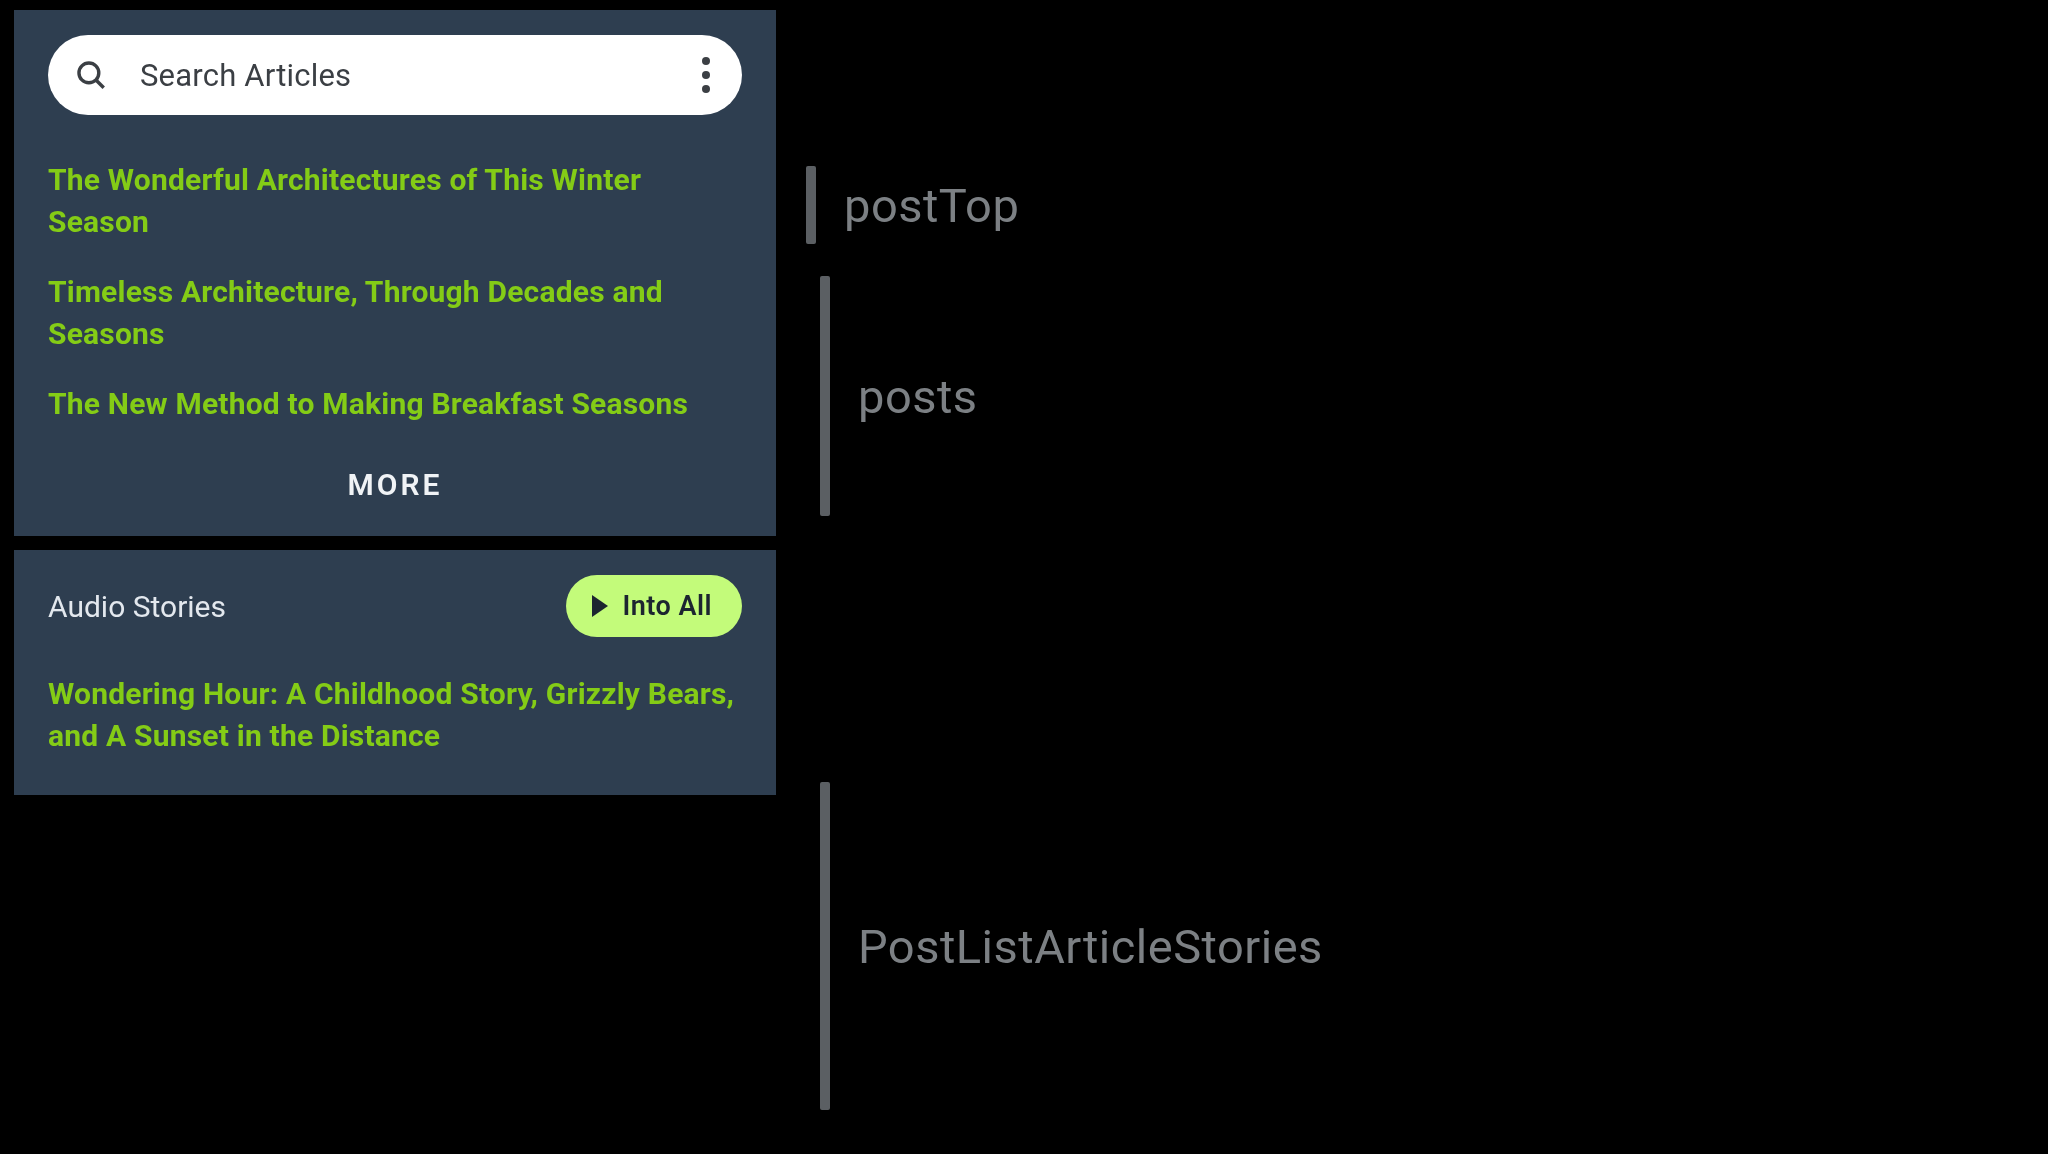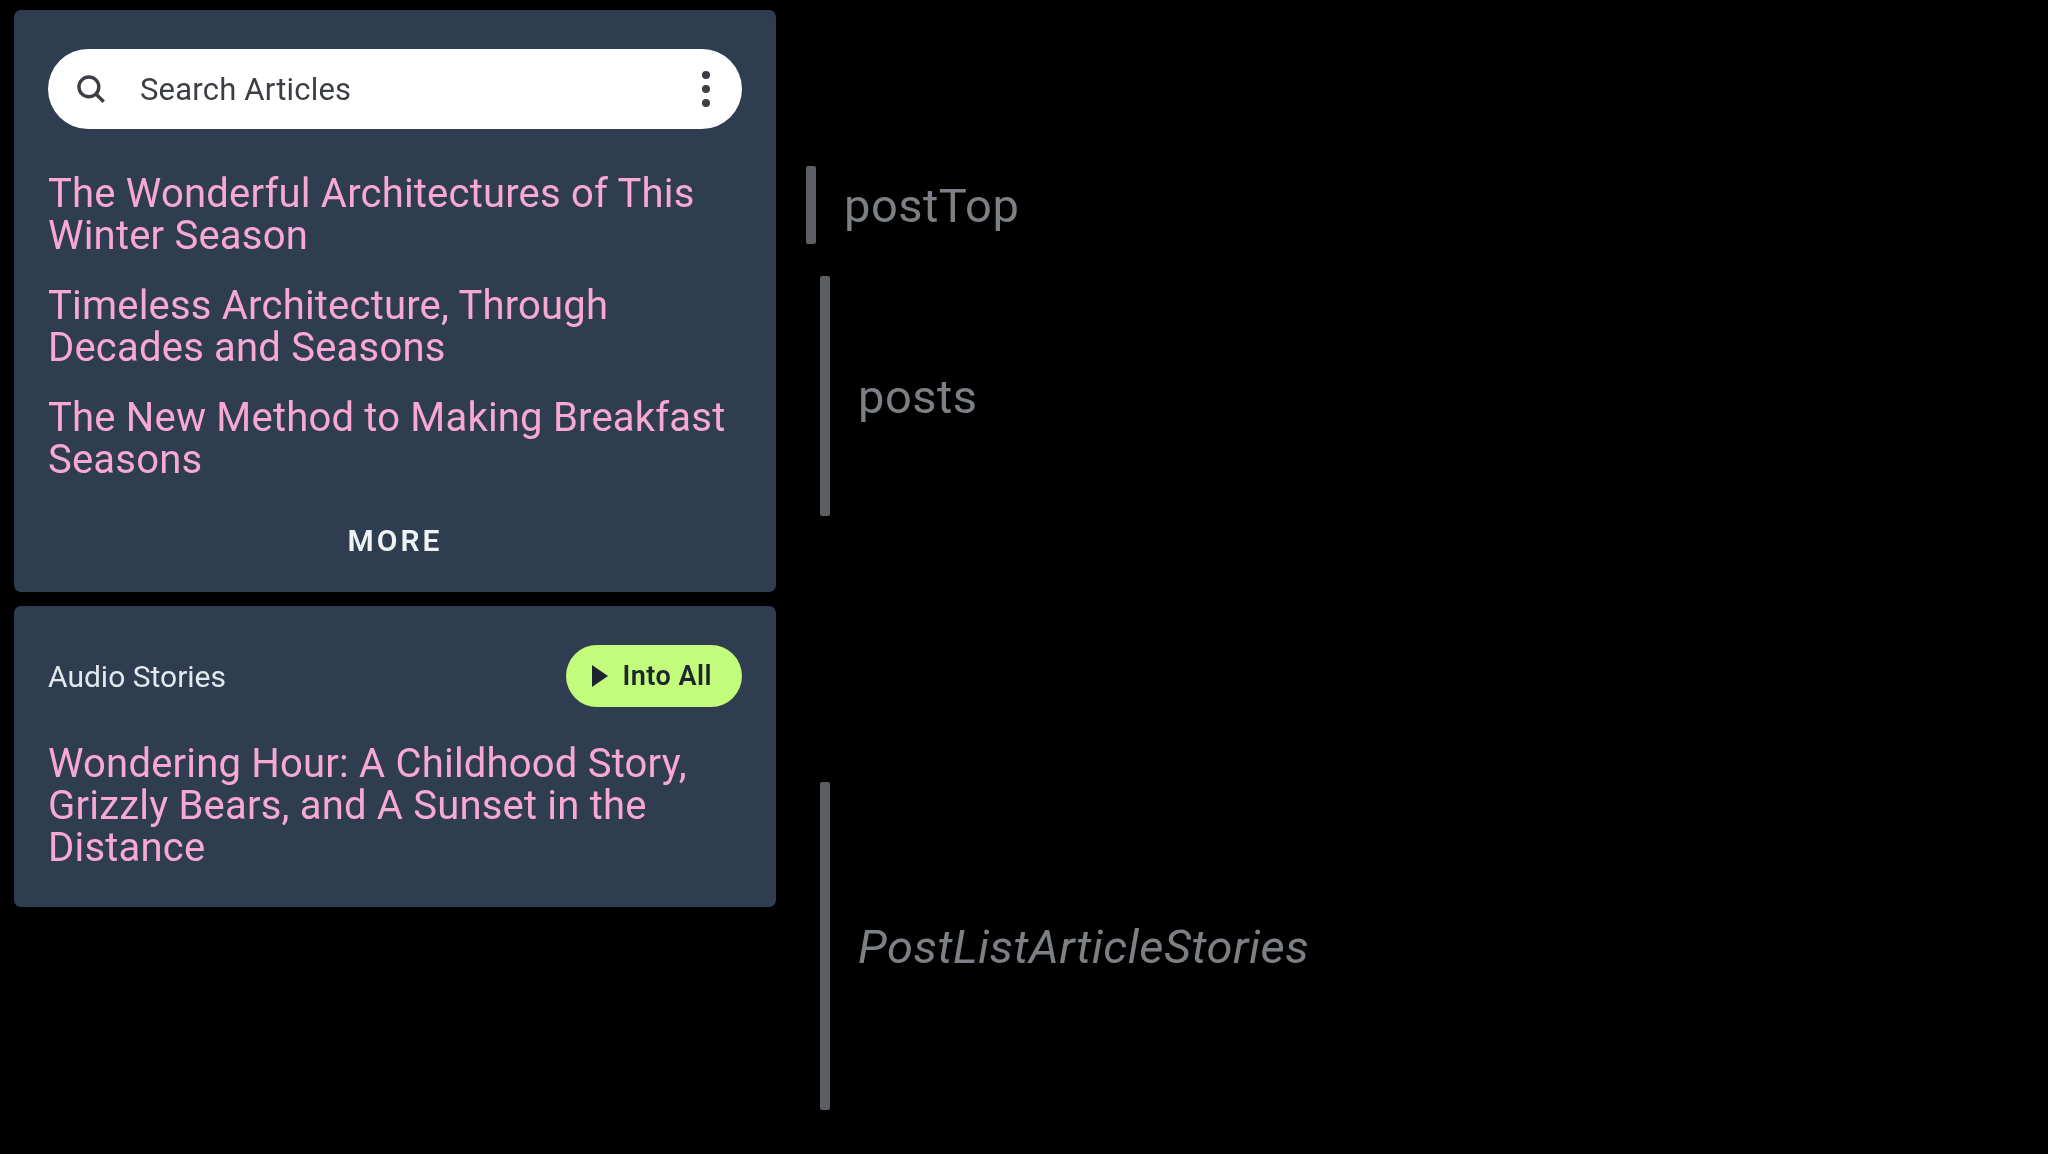--- a/index.html
+++ b/index.html
@@ -13,22 +13,22 @@
   }
   .phone-col {
     width: 790px;
     padding: 10px 14px 0 14px;
     display: flex;
     flex-direction: column;
     gap: 14px;
   }
   .card {
     background: #2e3e50;
-    border-radius: 7px;
-    padding: 39px 34px 24px 34px;
+    border-radius: 0;
+    padding: 25px 34px 24px 34px;
     color: #e9edf1;
   }
   .search-pill {
     background: #fff;
     border-radius: 60px;
     height: 80px;
     display: flex;
     align-items: center;
     padding: 0 32px 0 26px;
     margin-bottom: 30px;
@@ -48,25 +48,26 @@
     display: flex;
     flex-direction: column;
     gap: 6px;
     align-items: center;
   }
   .search-pill .kebab span {
     width: 8px; height: 8px; border-radius: 50%;
     background: #3b3f44;
   }
   .post-item {
-    font-size: 40px;
+    font-size: 30px;
     line-height: 42px;
-    color: #f9a8d4;
+    color: #84cc16;
     padding: 14px 0;
     letter-spacing: 0.2px;
+    font-weight: bold;
   }
   .more-btn {
     text-align: center;
     font-size: 30px;
     font-weight: 600;
     letter-spacing: 3px;
     color: #f0f3f6;
     padding: 28px 0 10px 0;
   }
   .audio-header {
@@ -164,17 +165,17 @@
 
 <div class="anno-col">
   <div class="anno" style="left:16px; top:166px;">
     <div class="bar" style="height:78px;"></div>
     <div class="txt">postTop</div>
   </div>
   <div class="anno" style="left:30px; top:276px;">
     <div class="bar" style="height:240px;"></div>
     <div class="txt">posts</div>
   </div>
-  <div class="anno" style="left:30px; top:782px;font-style:italic;">
+  <div class="anno" style="left:30px; top:782px;">
     <div class="bar" style="height:328px;"></div>
     <div class="txt">PostListArticleStories</div>
   </div>
 </div>
 
 </body></html>

